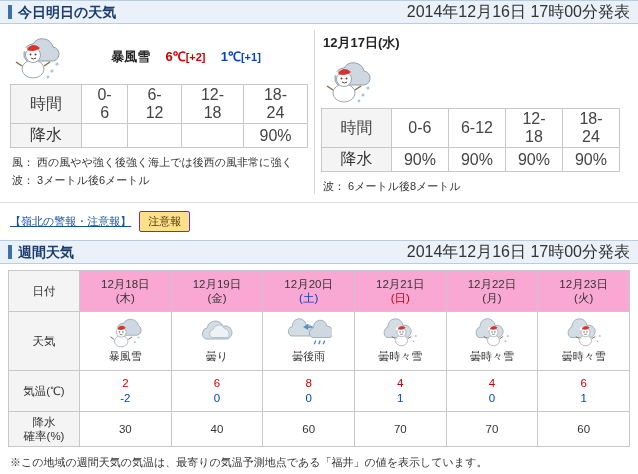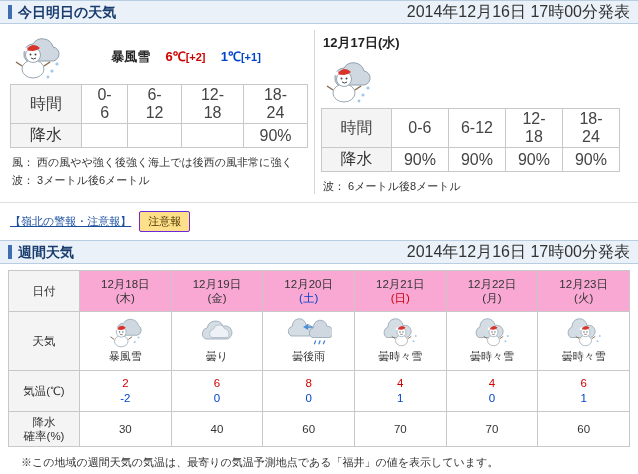--- a/index.html
+++ b/index.html
@@ -168,21 +168,21 @@
   .wcell-inner { display: flex; flex-direction: column; align-items: center; }
   .wcell-label { font-size: 11px; margin-top: 1px; color: #333; }
   td.temp-cell { height: 34px; }
   .t-hi { color: #d00000; display: block; line-height: 15px; }
   .t-lo { color: #0044cc; display: block; line-height: 15px; }
   td.prec-cell { height: 28px; }
 
   .footnote {
     font-size: 11px;
     color: #333;
-    padding: 8px 10px 4px 21px;
+    padding: 8px 10px 4px 10px;
   }
   .icon-svg { display: block; }
 </style>
 </head>
 <body>
 
 <div class="page">
 
   <div class="section-bar">
     <span class="title">今日明日の天気</span>

